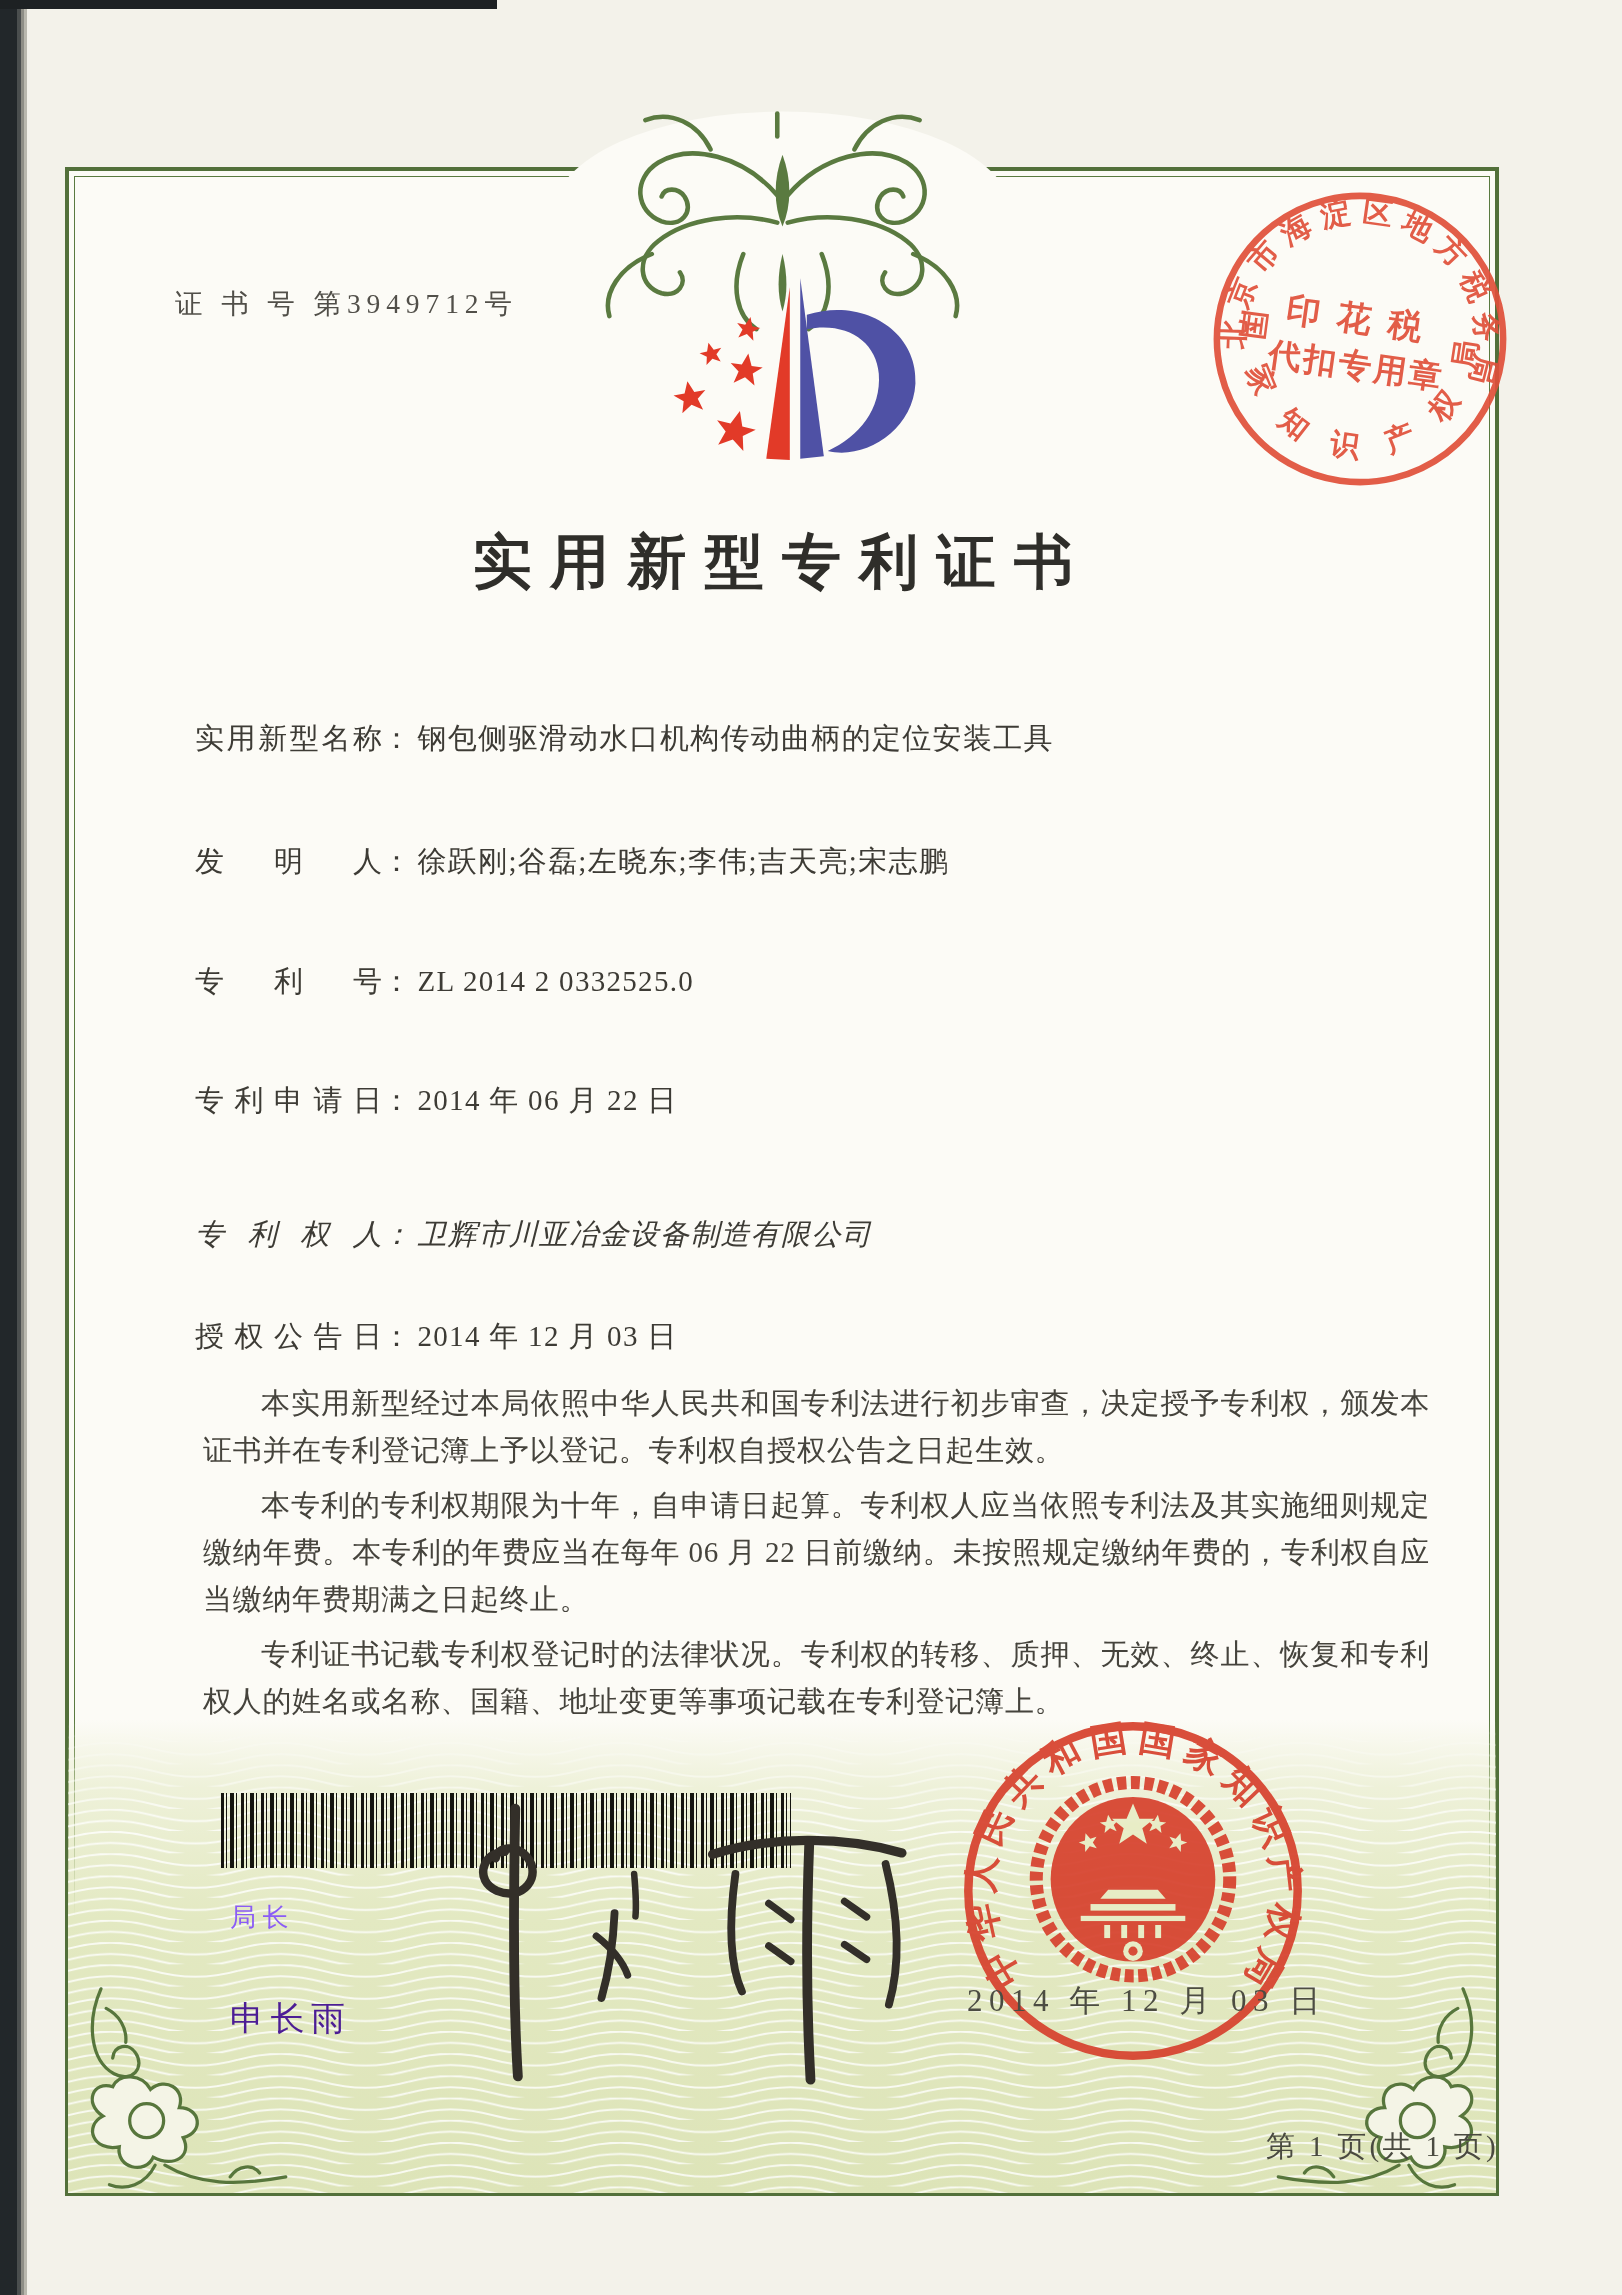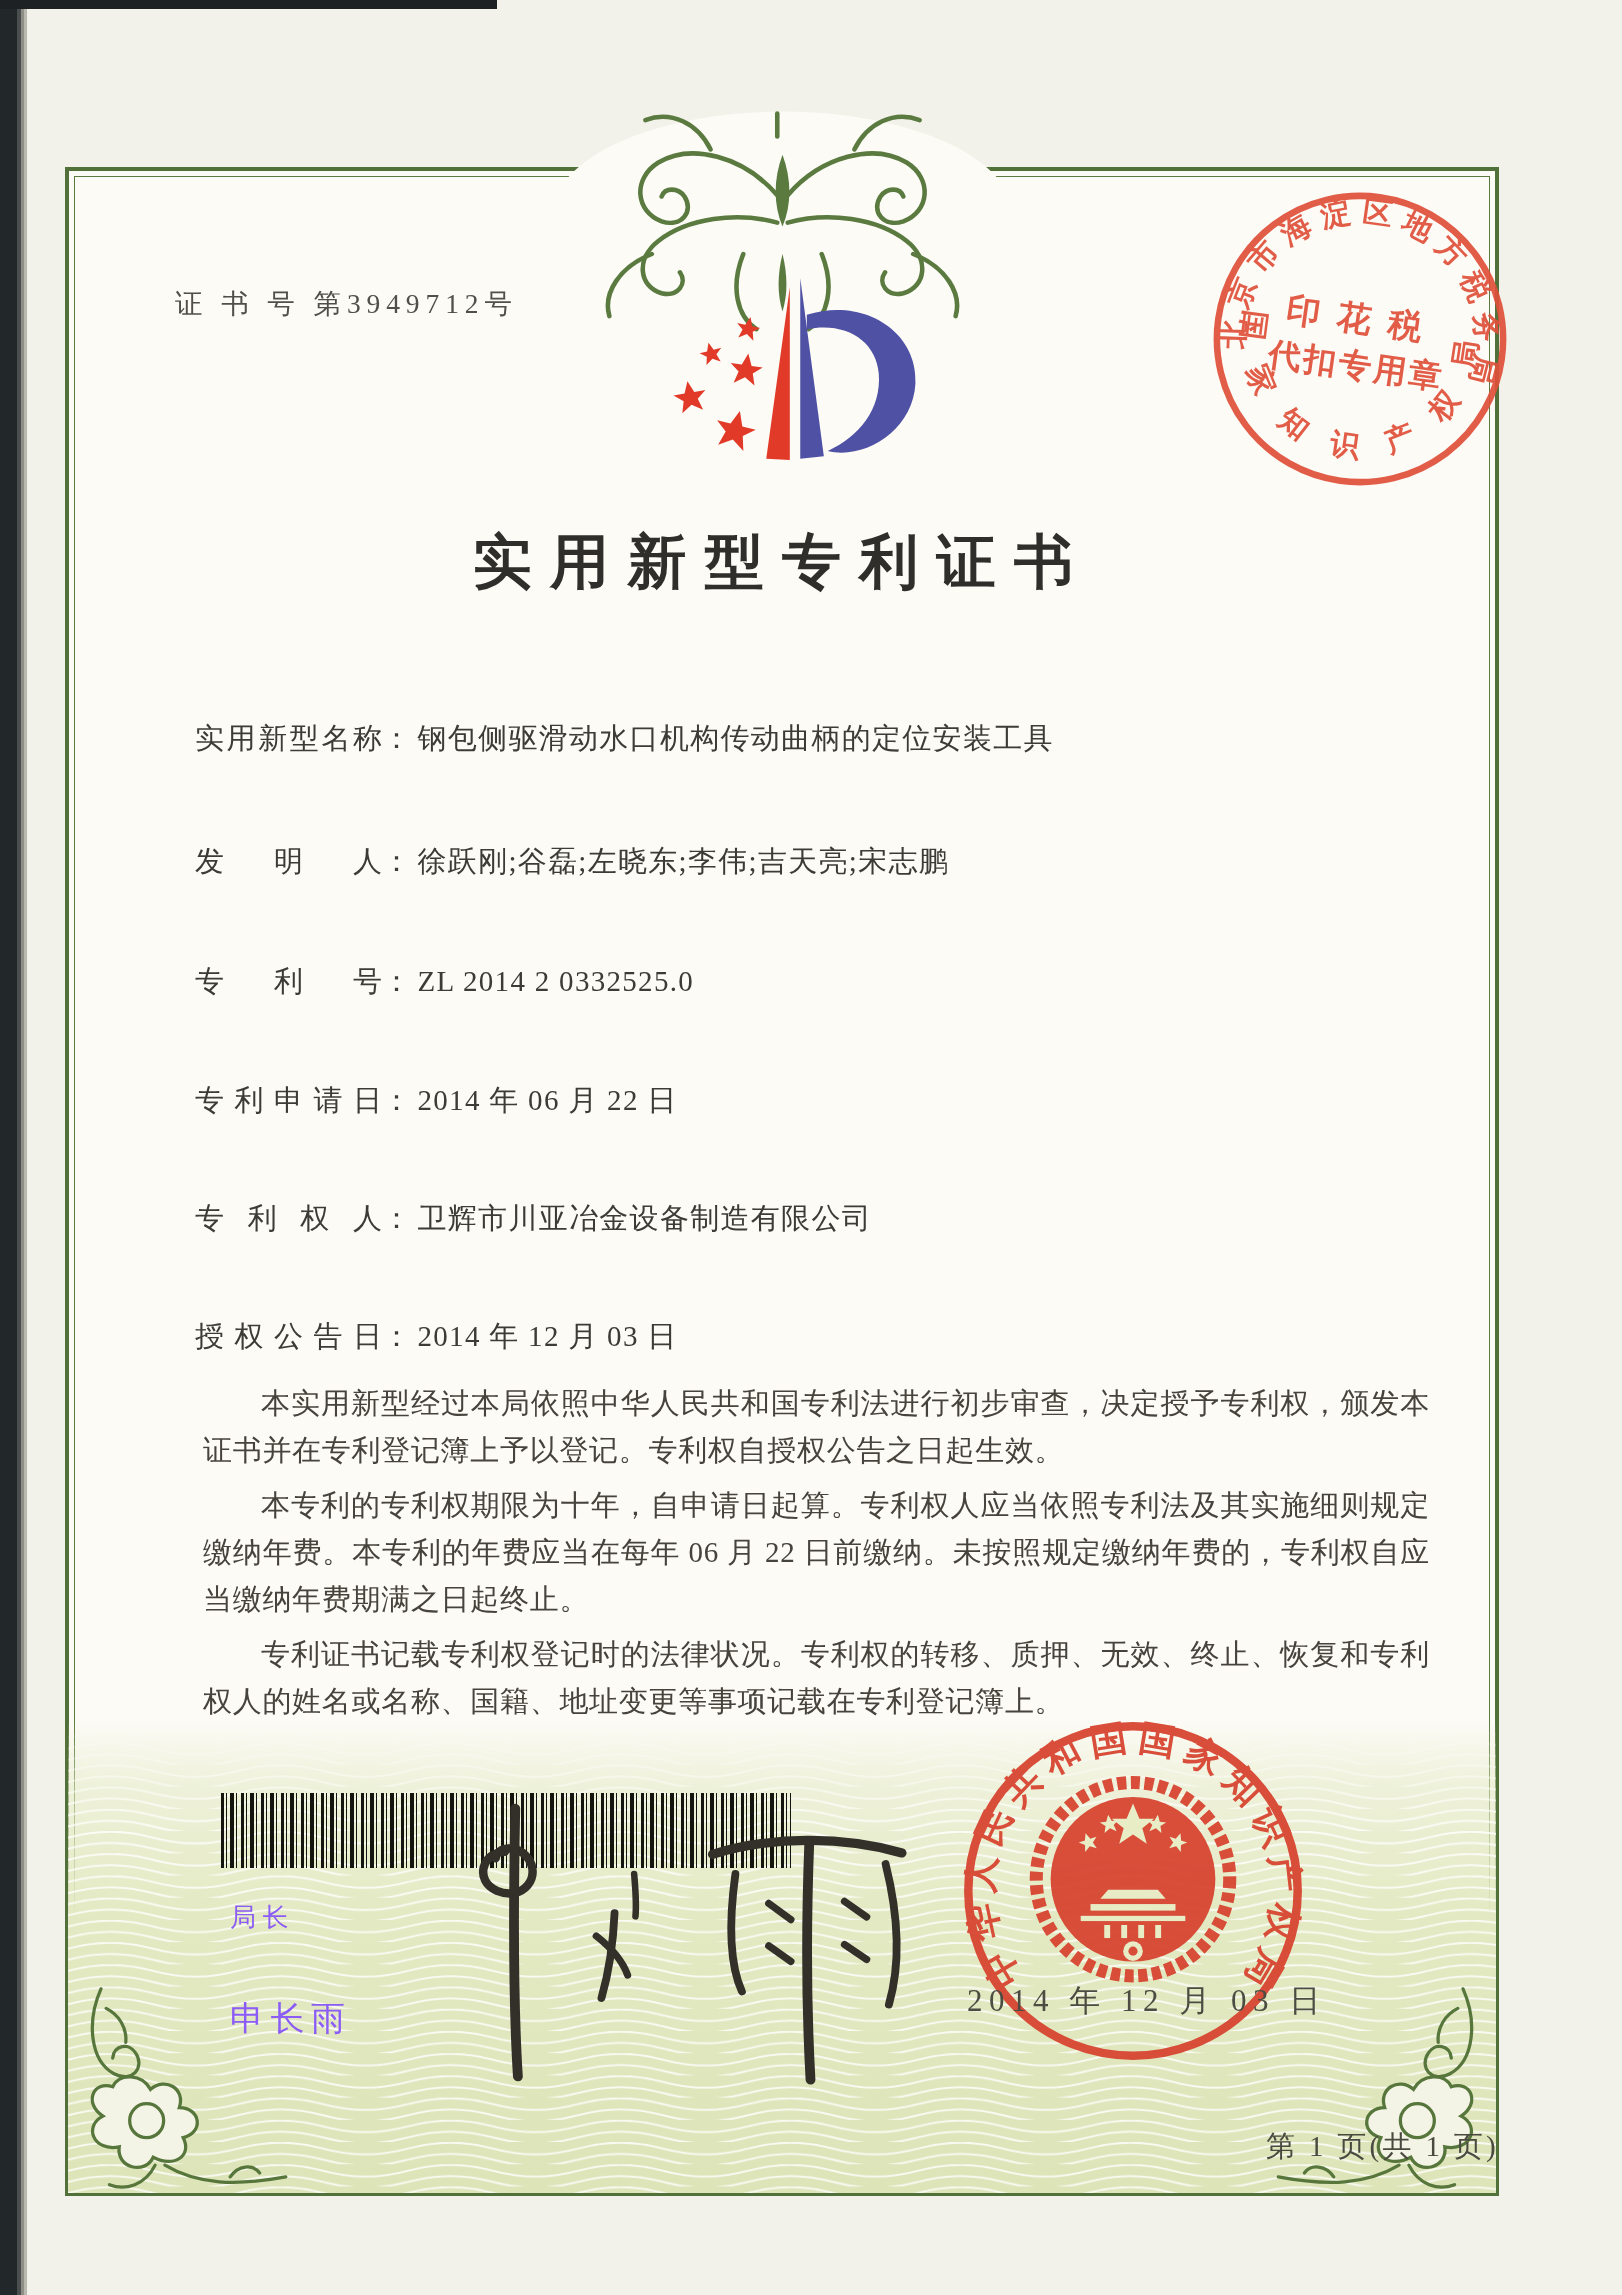--- a/index.html
+++ b/index.html
@@ -47,21 +47,21 @@
   .paras p{margin:8px;text-indent:2em;}
 
   .barcode{position:absolute;left:221px;top:1793px;width:570px;height:75px;
     background:repeating-linear-gradient(90deg,
       #15150f 0 2.6px,transparent 2.6px 4.6px,
       #15150f 4.6px 5.9px,transparent 5.9px 9.2px,
       #15150f 9.2px 13px,transparent 13px 15px,
       #15150f 15px 16.3px,transparent 16.3px 20px);}
 
   .officer-title{position:absolute;left:230px;top:1900px;font-size:26px;color:#8b5cf6;letter-spacing:6.5px;}
-  .officer-name{position:absolute;left:230px;top:1996px;font-size:34px;color:#8b5cf6;letter-spacing:6.5px;}
+  .officer-name{position:absolute;left:230px;top:1996px;font-size:34px;color:#4c1d95;letter-spacing:6.5px;}
   .signature{position:absolute;left:405px;top:1789px;width:602px;height:307px;}
 
   .seal{position:absolute;left:950px;top:1708px;width:366px;height:366px;opacity:.93;}
   .seal-date{position:absolute;left:967px;top:1980px;font-size:31px;color:#4c4c42;letter-spacing:6.5px;z-index:6;}
 
   .footer{position:absolute;left:65px;top:2127px;width:1434px;text-align:right;
     font-size:29px;color:#4a4a40;letter-spacing:3.3px;}
 
   .ornament-top{position:absolute;left:547px;top:58px;width:471px;height:294px;}
   .corner-bl{position:absolute;left:67px;top:1969px;width:222px;height:229px;}
@@ -178,21 +178,21 @@
   </div>
   <div class="field-row" style="top:123px;">
     <span class="f-label">发明人</span><span class="f-colon">：</span><span class="f-value">徐跃刚;谷磊;左晓东;李伟;吉天亮;宋志鹏</span>
   </div>
   <div class="field-row" style="top:243px;">
     <span class="f-label">专利号</span><span class="f-colon">：</span><span class="f-value">ZL 2014 2 0332525.0</span>
   </div>
   <div class="field-row" style="top:362px;">
     <span class="f-label">专利申请日</span><span class="f-colon">：</span><span class="f-value">2014 年 06 月 22 日</span>
   </div>
-  <div class="field-row" style="top:480px;">
+  <div class="field-row" style="top:496px;font-style:italic;">
     <span class="f-label">专利权人</span><span class="f-colon">：</span><span class="f-value">卫辉市川亚冶金设备制造有限公司</span>
   </div>
   <div class="field-row" style="top:598px;">
     <span class="f-label">授权公告日</span><span class="f-colon">：</span><span class="f-value">2014 年 12 月 03 日</span>
   </div>
 </div>
 
 <div class="paras">
   <p>本实用新型经过本局依照中华人民共和国专利法进行初步审查，决定授予专利权，颁发本证书并在专利登记簿上予以登记。专利权自授权公告之日起生效。</p>
   <p>本专利的专利权期限为十年，自申请日起算。专利权人应当依照专利法及其实施细则规定缴纳年费。本专利的年费应当在每年 06 月 22 日前缴纳。未按照规定缴纳年费的，专利权自应当缴纳年费期满之日起终止。</p>

